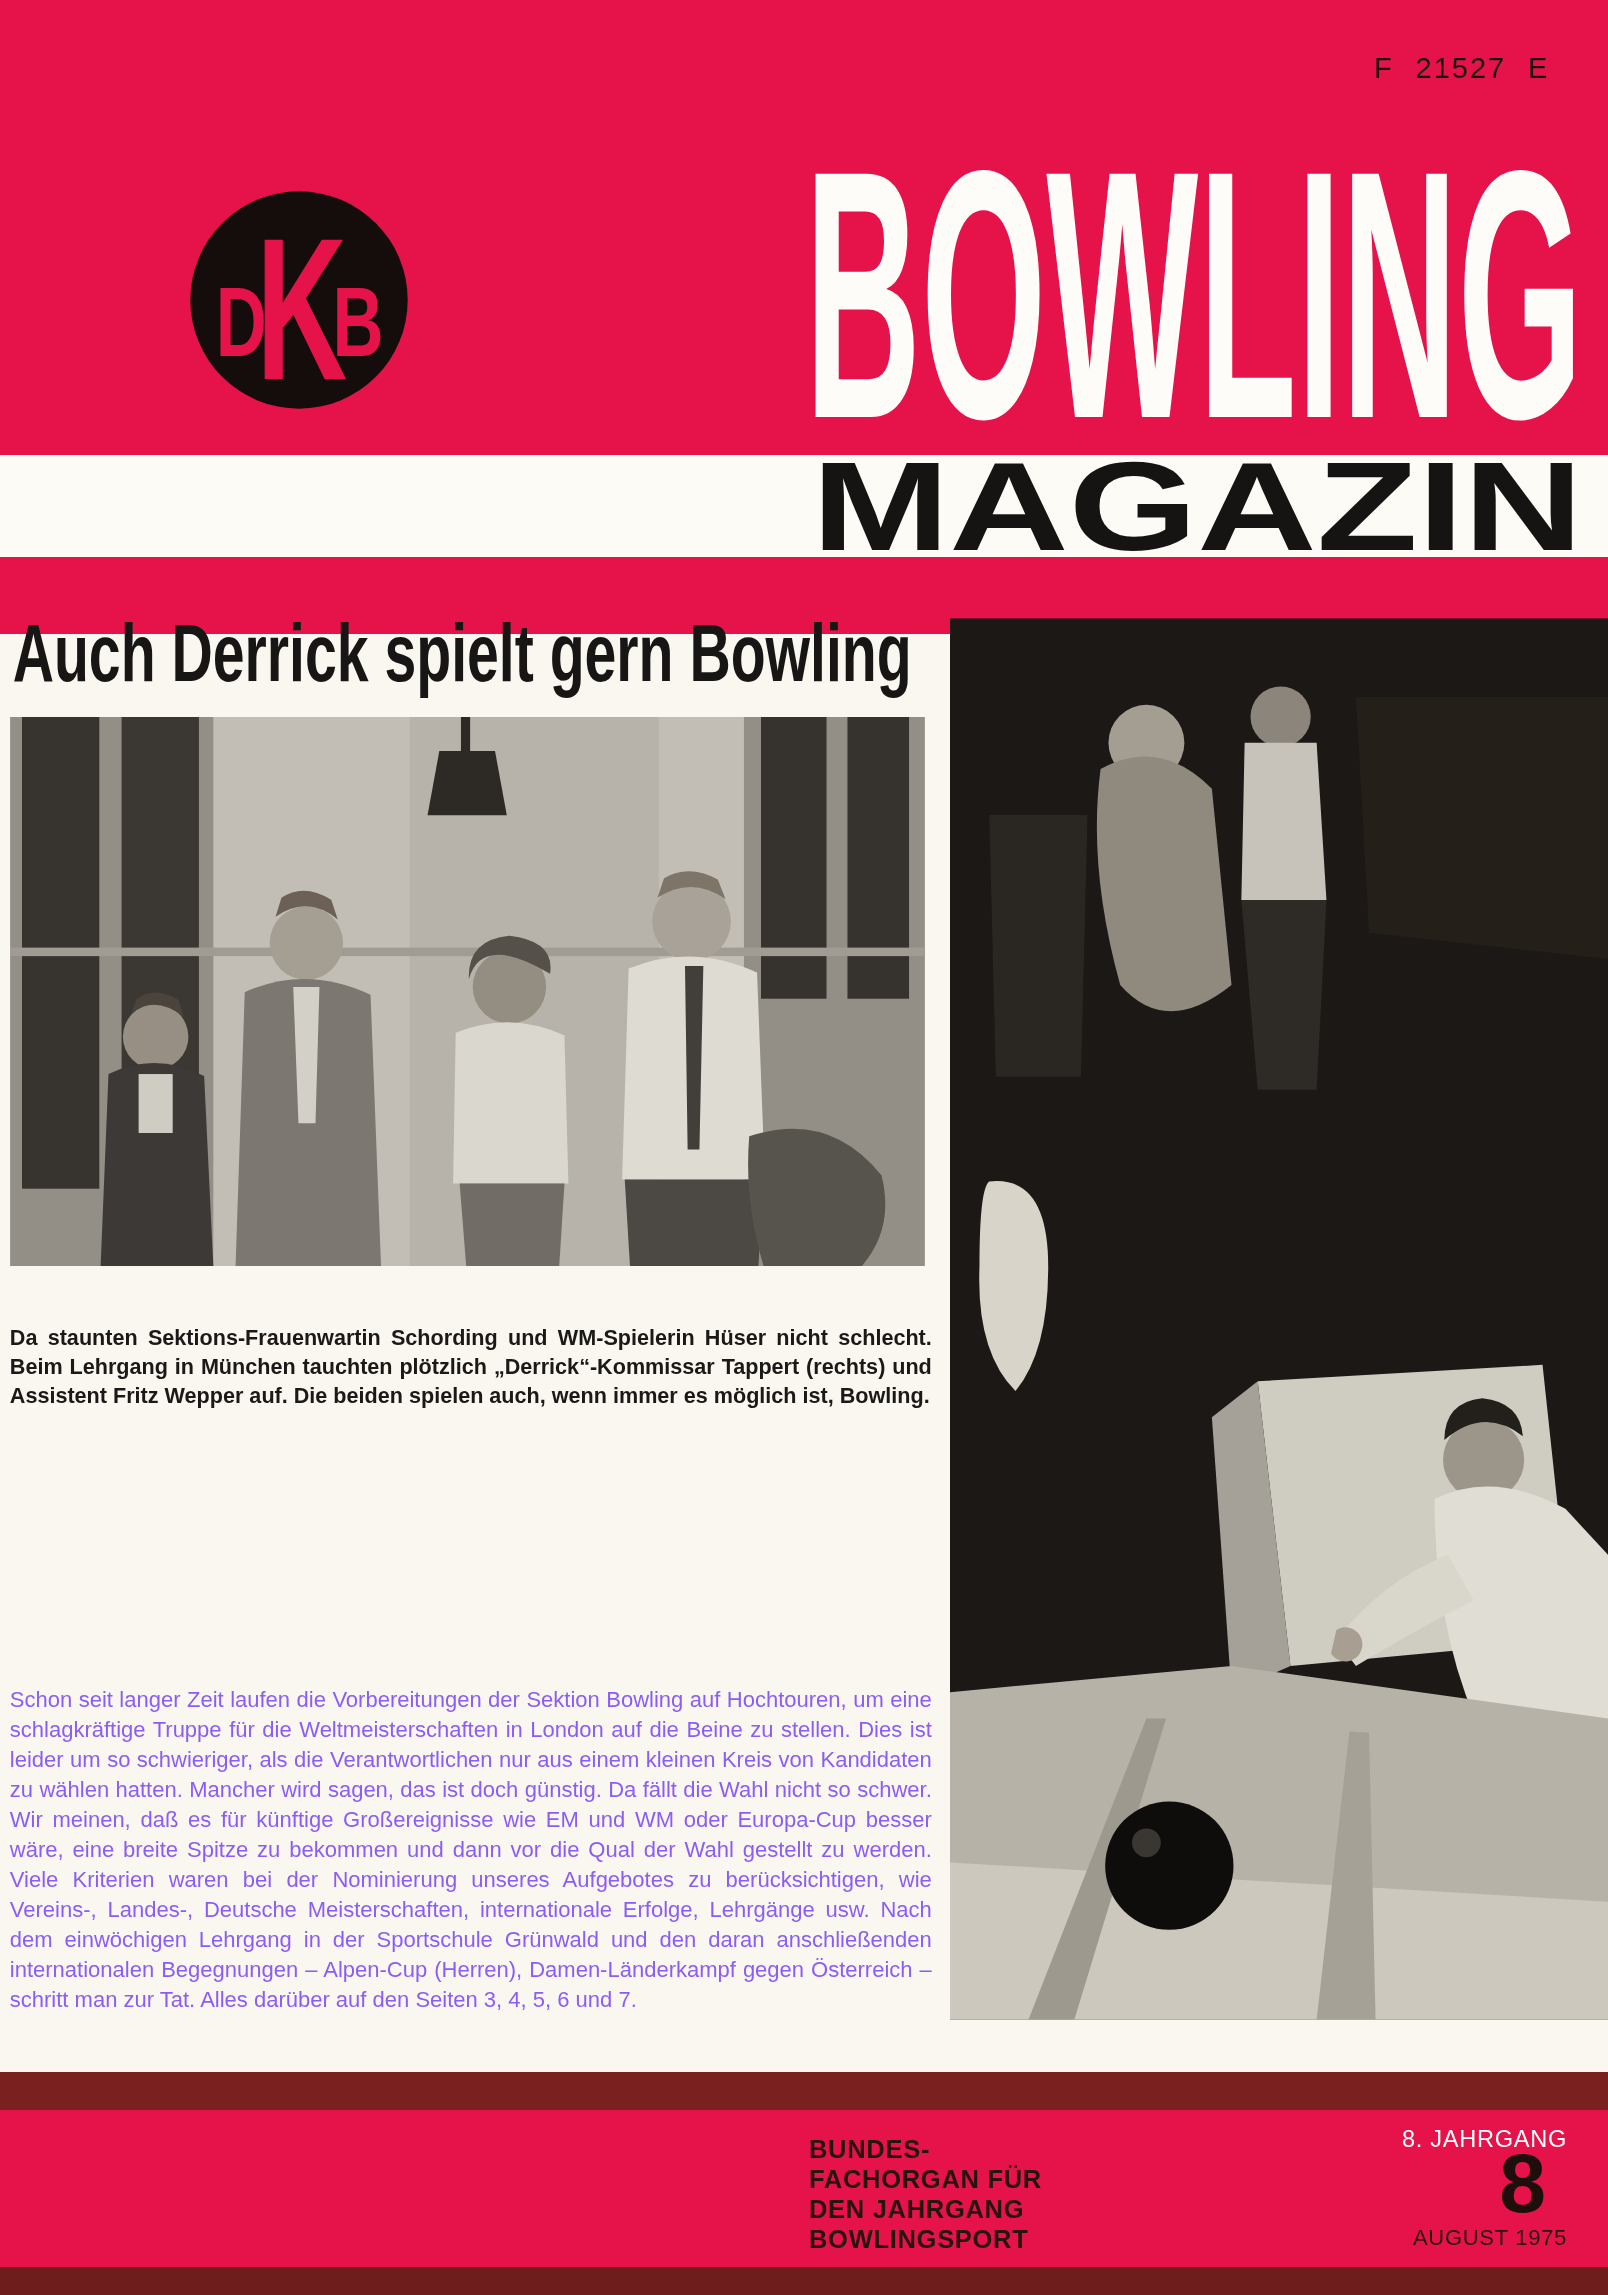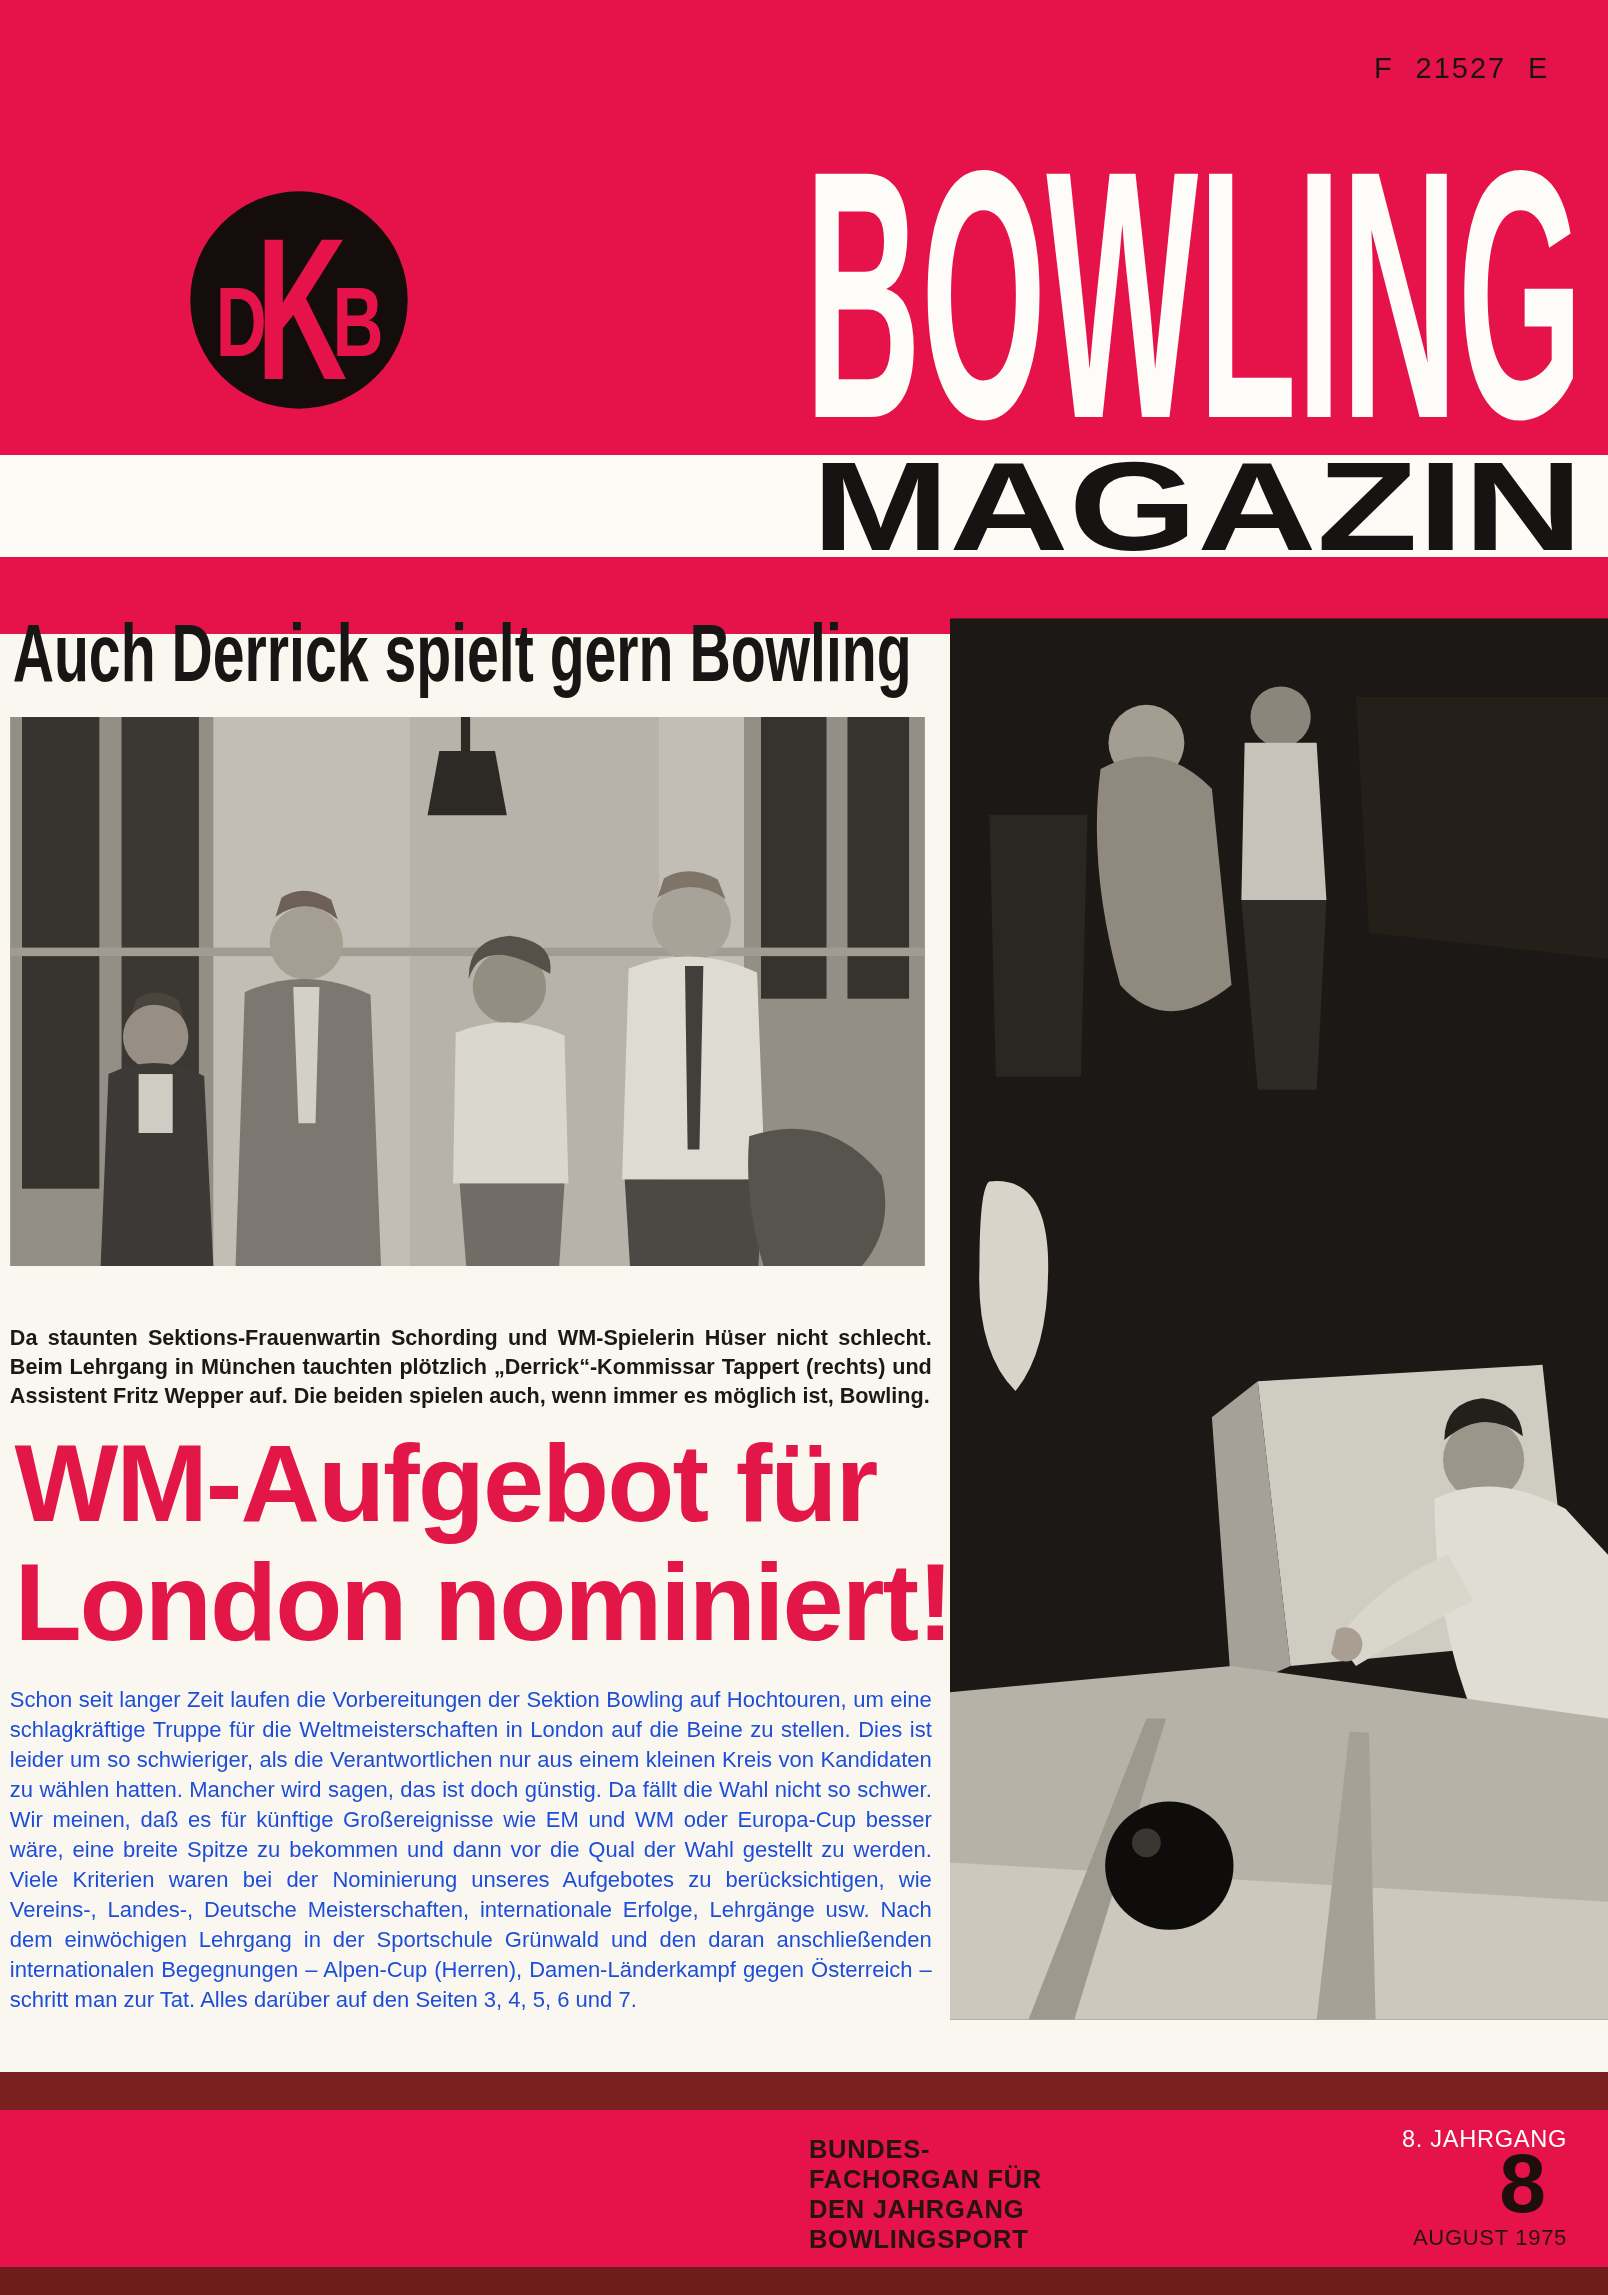--- a/index.html
+++ b/index.html
@@ -39,21 +39,21 @@
     text-align:justify;
     margin-top:47px;
   }
   .red-headline{
     position:absolute;left:14.4px;top:1423px;width:917px;
     font-size:110px;line-height:119px;font-weight:bold;color:#e21747;
     letter-spacing:-2px;white-space:nowrap;
   }
   .body-text{
     position:absolute;left:9.8px;top:1685px;width:922px;
-    font-size:22px;line-height:30px;color:#1d4ed8;
+    font-size:22px;line-height:30px;color:#8b5cf6;
     text-align:justify;font-weight:normal;
   }
   .right-caption{
     position:absolute;left:958px;top:2028px;width:642px;
     font-size:21.6px;font-weight:bold;color:#1b1917;
   }
 
   
   .maroon-top{position:absolute;left:0;top:2072px;width:1608px;height:38px;background:#7a211f;}
   .footer-red{position:absolute;left:0;top:2110px;width:1608px;height:157px;background:#e6134a;}
@@ -177,24 +177,20 @@
     <path d="M0 1900 L1005 1960 L1005 2140 L0 2140 Z" fill="#ccc8bd"></path>
     <path d="M120 2140 L300 1680 L330 1680 L190 2140 Z" fill="#9d998f"></path>
     <path d="M560 2140 L610 1700 L640 1702 L650 2140 Z" fill="#a5a197"></path>
 
     <circle cx="335" cy="1905" r="98" fill="#0f0d0b"></circle>
     <circle cx="300" cy="1870" r="22" fill="#3a3732"></circle>
   </svg>
 
   <div class="left-caption">Da staunten Sektions-Frauenwartin Schording und WM-Spielerin Hüser nicht schlecht. Beim Lehrgang in München tauchten plötzlich „Derrick“-Kommissar Tappert (rechts) und Assistent Fritz Wepper auf. Die beiden spielen auch, wenn immer es möglich ist, Bowling.</div>
 
-  <div class="red-headline">
-    <div>WM-Aufgebot für</div>
-    <div>London nominiert!</div>
-  </div>
 
   <div class="body-text">Schon seit langer Zeit laufen die Vorbereitungen der Sektion Bowling auf Hochtouren, um eine schlagkräftige Truppe für die Weltmeisterschaften in London auf die Beine zu stellen. Dies ist leider um so schwieriger, als die Verantwortlichen nur aus einem kleinen Kreis von Kandidaten zu wählen hatten. Mancher wird sagen, das ist doch günstig. Da fällt die Wahl nicht so schwer. Wir meinen, daß es für künftige Großereignisse wie EM und WM oder Europa-Cup besser wäre, eine breite Spitze zu bekommen und dann vor die Qual der Wahl gestellt zu werden. Viele Kriterien waren bei der Nominierung unseres Aufgebotes zu berücksichtigen, wie Vereins-, Landes-, Deutsche Meisterschaften, internationale Erfolge, Lehrgänge usw. Nach dem einwöchigen Lehrgang in der Sportschule Grünwald und den daran anschließenden internationalen Begegnungen – Alpen-Cup (Herren), Damen-Länderkampf gegen Österreich – schritt man zur Tat. Alles darüber auf den Seiten 3, 4, 5, 6 und 7.</div>
 
 
   <div class="maroon-top"></div>
   <div class="footer-red">
     <div class="organ">
       <div>BUNDES-</div>
       <div>FACHORGAN FÜR</div>
       <div>DEN JAHRGANG</div>

